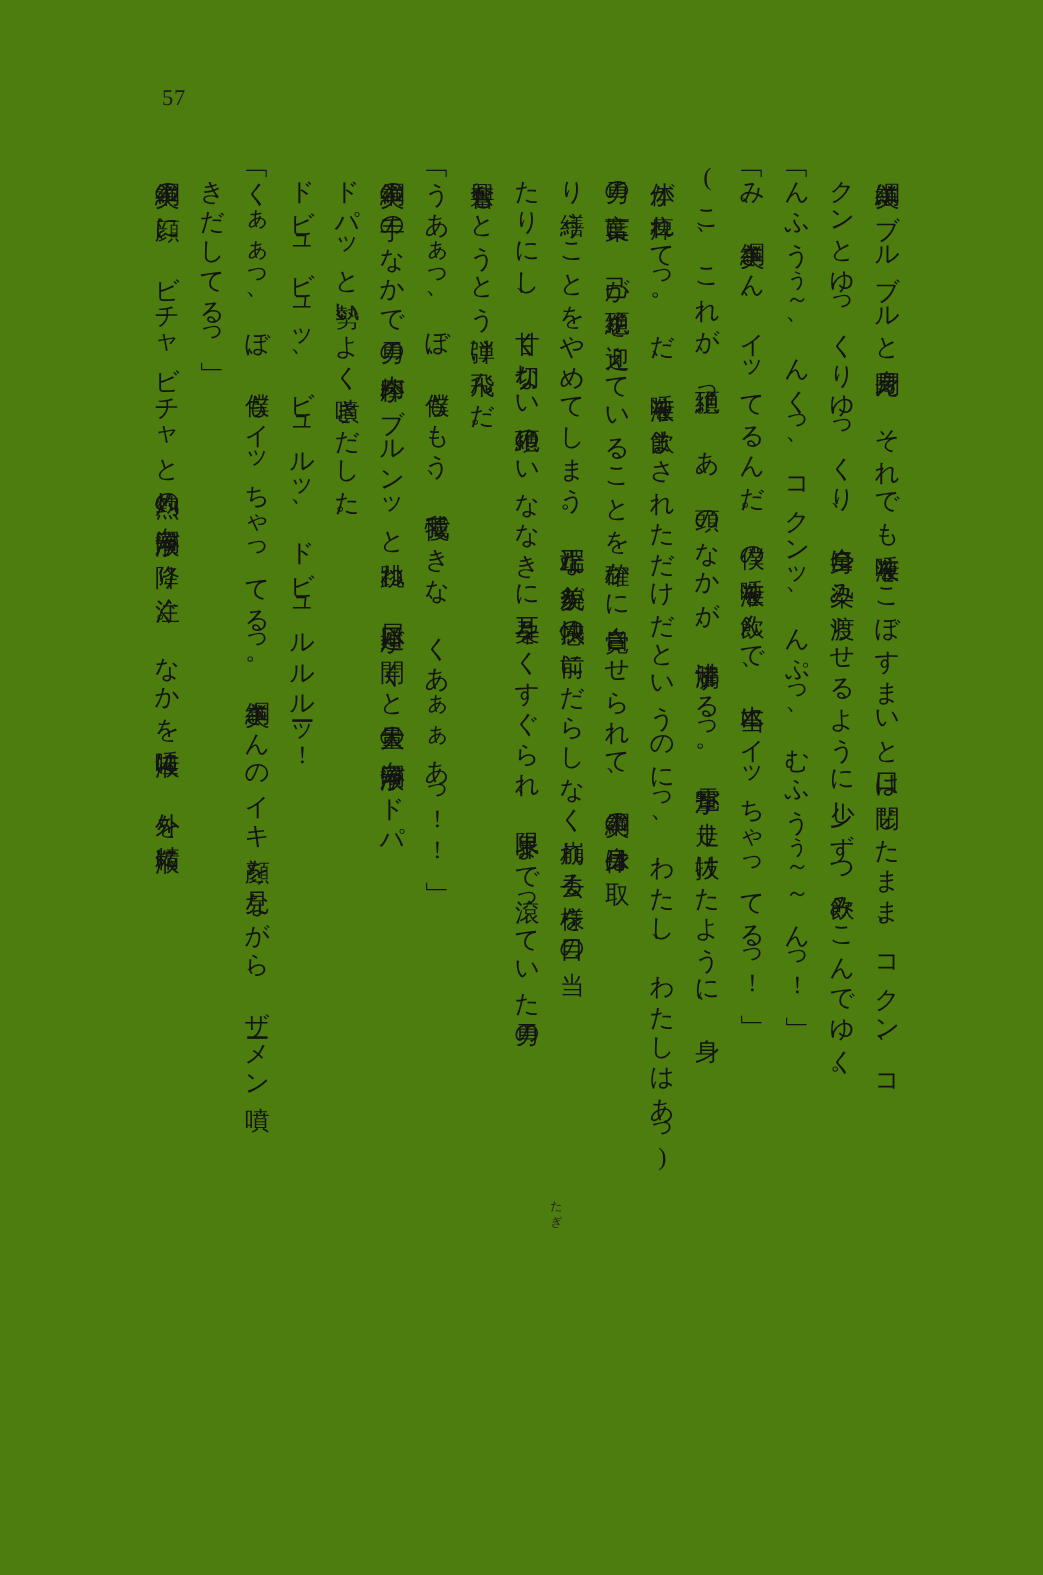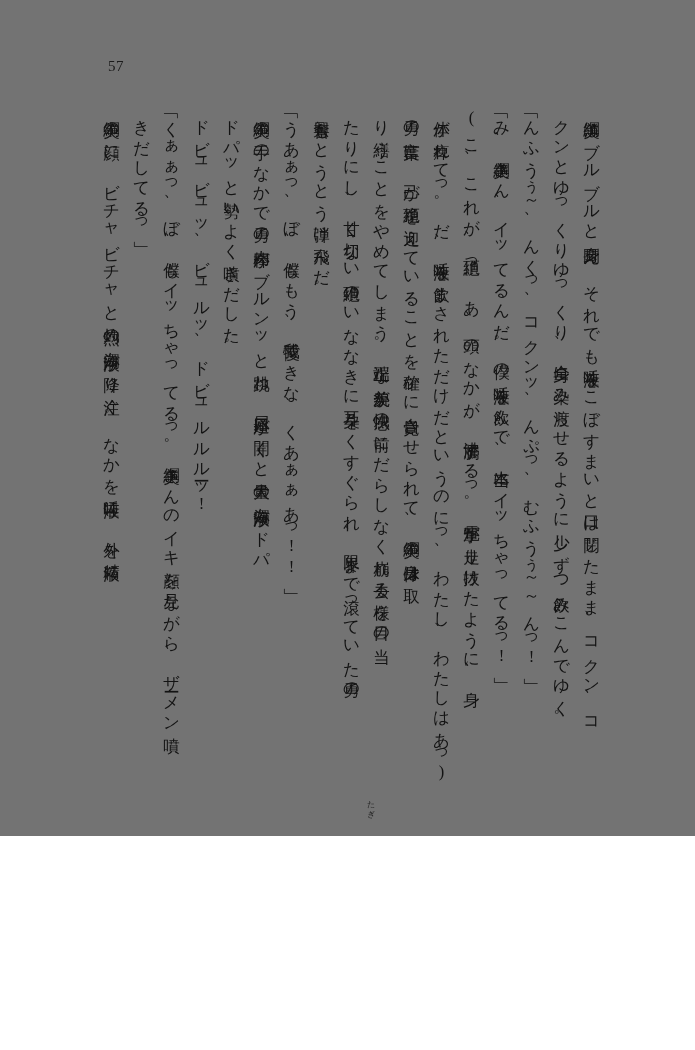--- a/index.html
+++ b/index.html
@@ -3,22 +3,22 @@
 <meta charset="utf-8">
 <style>
   html, body {
     margin: 0;
     padding: 0;
     background: #ffffff;
   }
   .page {
     position: relative;
     width: 695px;
-    height: 836px;
-    background: #737373;
+    height: 1050px;
+    background: #4d7c0f;
     overflow: hidden;
     font-family: "Liberation Serif", "DejaVu Serif", serif;
     color: #111111;
   }
   .page-number {
     position: absolute;
     top: 58px;
     left: 108px;
     font-size: 15px;
     letter-spacing: 0.5px;

